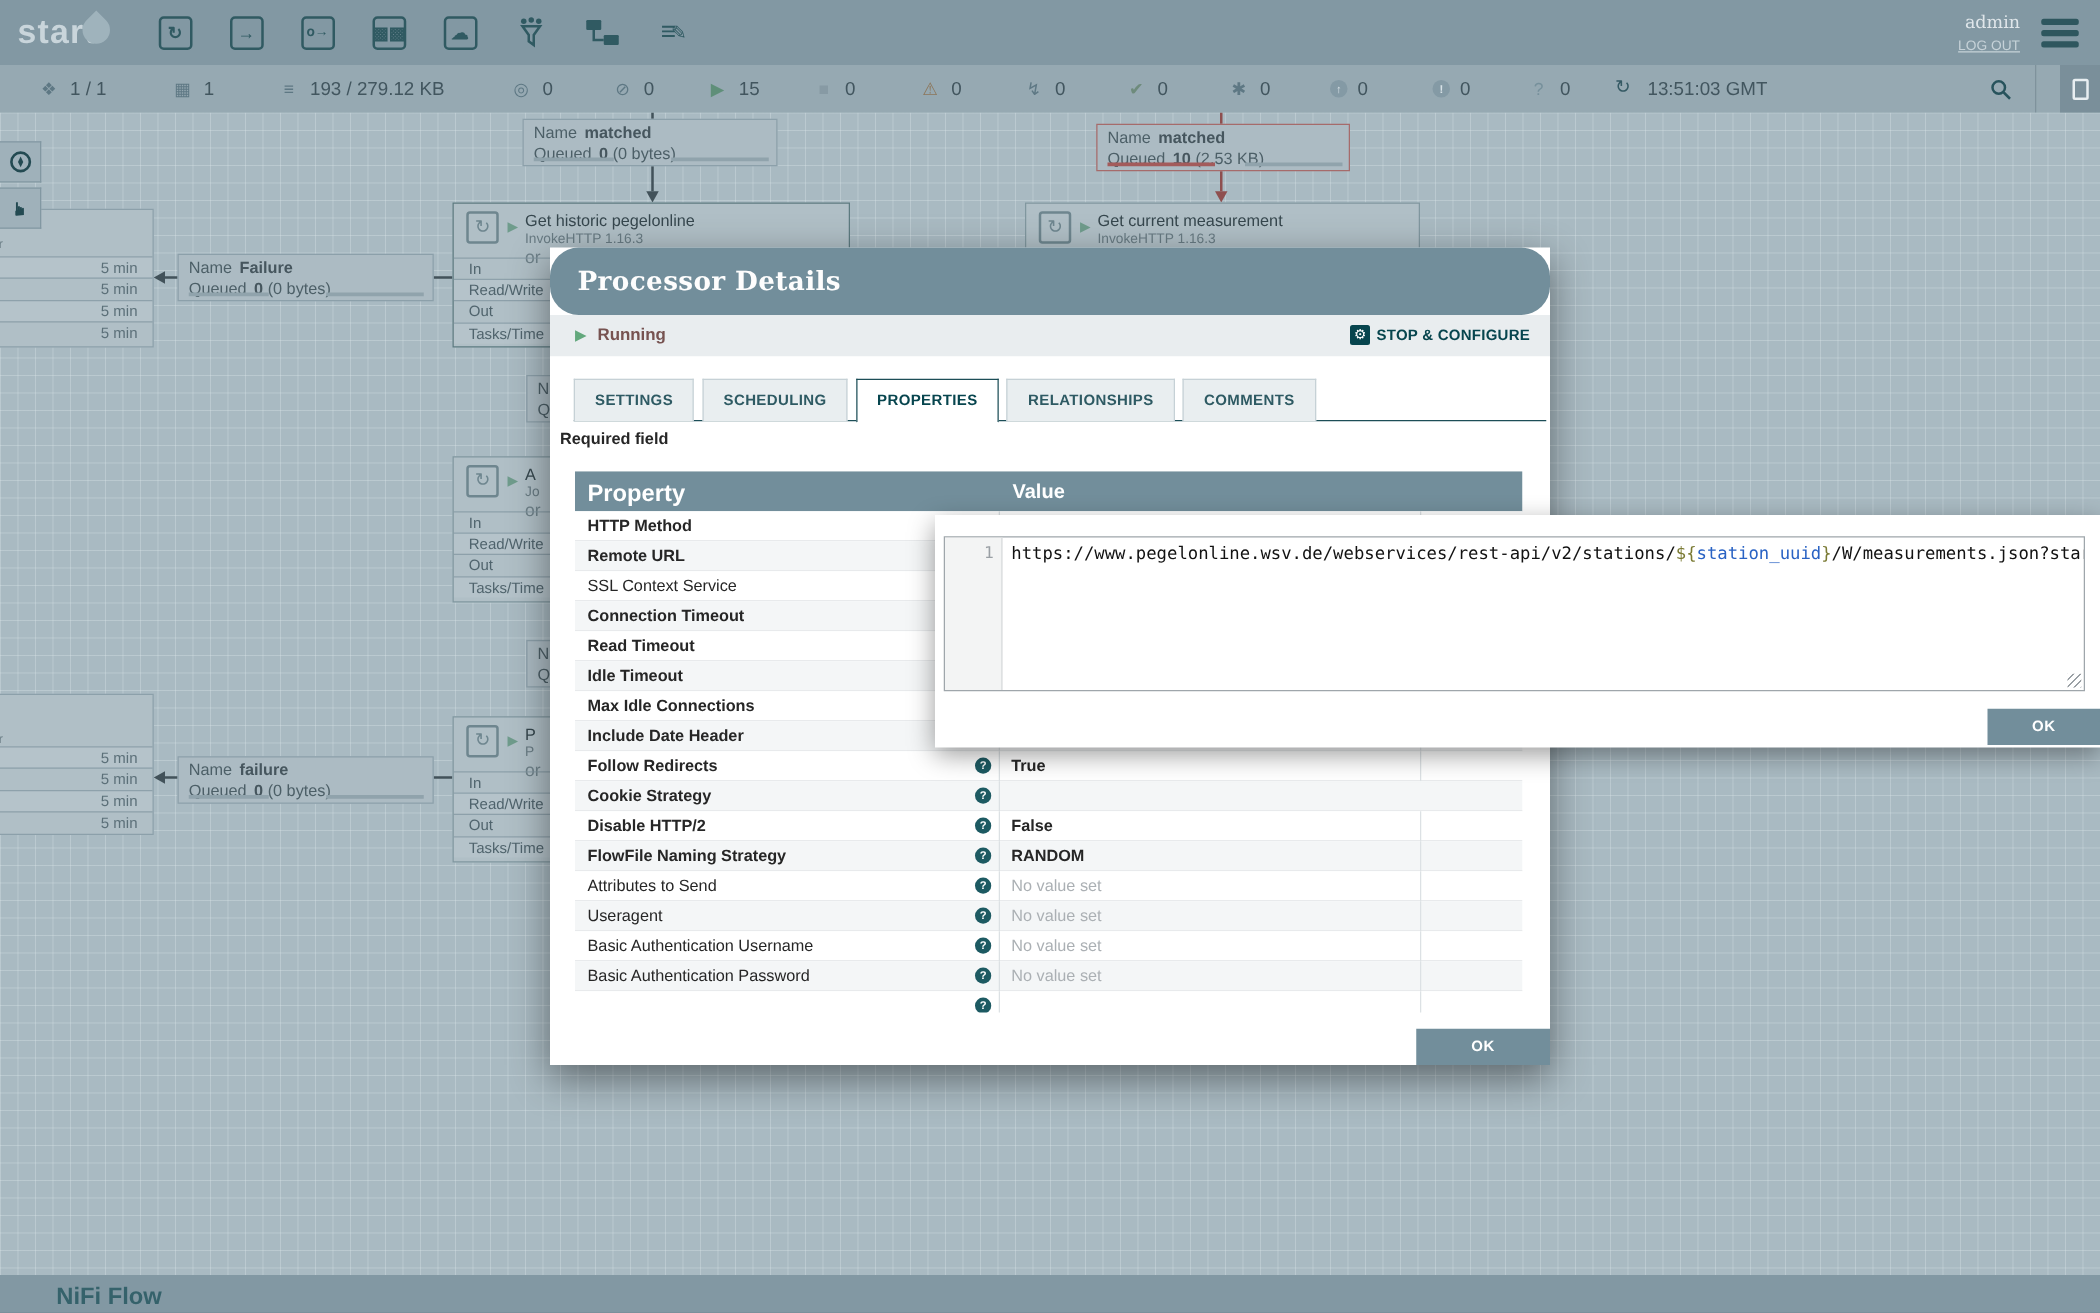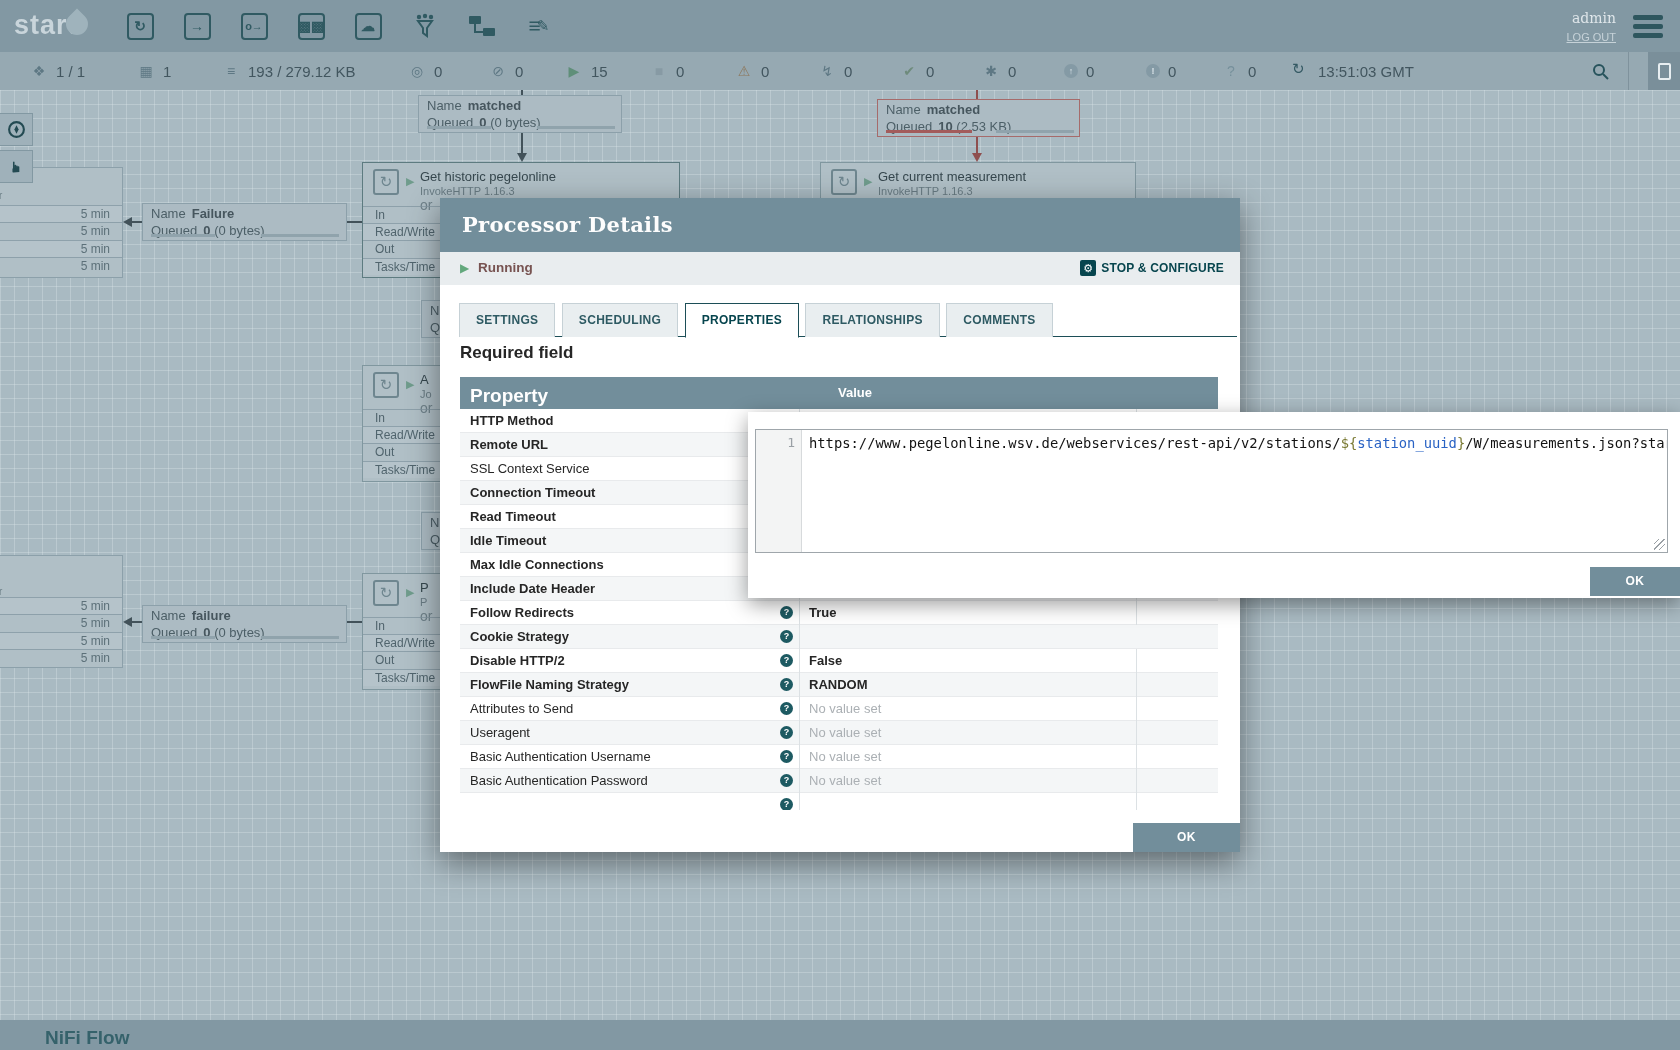--- a/index.html
+++ b/index.html
@@ -88,41 +88,41 @@
   .panel-toggle .doc { width:13px; height:17px; border:2px solid #e8eef1; border-radius:2px; }
   .search-btn { position:absolute; left:1592px; top:11px; }
 
   
   .bottombar { position:absolute; left:0; top:1020px; width:1680px; height:30px; background:#8298a3; z-index:5; }
   .breadcrumb { position:absolute; left:45px; top:7px; font-size:19px; font-weight:bold; color:#35626b; }
 
   
   .dialog { position:absolute; left:440px; top:198px; width:800px; height:654px; background:#fff;
      box-shadow:0 10px 30px rgba(0,0,0,.45); z-index:10; }
-  .d-title { position:absolute; left:0; top:0; width:100%; height:54px; background:#728e9b; }
+  .d-title { position:absolute; left:0; top:0; width:100%; height:54px; background:#728e9b;border-radius:23px; }
   .d-title h1 { font-family:"DejaVu Serif", serif; font-size:21px; font-weight:bold; color:#fdfdfd;
      padding:14px 0 0 22px; letter-spacing:.3px; }
   .d-status { position:absolute; left:0; top:54px; width:100%; height:33px; background:#e9edef; }
   .d-run-play { position:absolute; left:20px; top:9px; color:#62a87c; font-size:12px; }
   .d-run-txt { position:absolute; left:38px; top:8px; font-size:13.5px; font-weight:bold; color:#775351; }
   .d-stopcfg { position:absolute; right:16px; top:8px; display:flex; align-items:center; gap:5px; cursor:pointer; }
   .d-stopcfg .gear { width:16px; height:16px; background:#07454e; border-radius:2px; color:#fff;
      font-size:11px; text-align:center; line-height:16px; }
   .d-stopcfg span.lbl { font-size:12px; font-weight:bold; color:#07454e; letter-spacing:.2px; }
   .d-tabs { position:absolute; left:19px; top:105px; right:3px; height:34px; border-bottom:1px solid #1c4e57; }
   .d-tab { display:inline-block; height:34px; line-height:33px; padding:0 16px; margin-right:2px;
      background:#e9eef0; border:1px solid #c6d1d6; border-bottom:none; font-size:12px; font-weight:bold;
      color:#2e5a63; letter-spacing:.3px; vertical-align:bottom; }
   .d-tab.active { background:#fff; border:1px solid #1c4e57; border-bottom:1px solid #fff;
      margin-bottom:-1px; height:35px; color:#07454e; }
-  .d-required { position:absolute; left:20px; top:145px; font-size:17px; font-weight:bold; color:#262626; }
+  .d-required { position:absolute; left:8px; top:145px; font-size:13px; font-weight:bold; color:#262626; }
   .d-table { position:absolute; left:20px; top:179px; width:758px; height:433px; overflow:hidden; }
   .t-head { position:absolute; left:0; top:0; width:758px; height:32px; background:#728e9b; }
   .t-head .c1 { position:absolute; left:10px; top:8px; font-size:19px; font-weight:bold; color:#fff; }
-  .t-head .c2 { position:absolute; left:350px; top:8px; font-size:13px; font-weight:bold; color:#fff;margin-left:28px; }
+  .t-head .c2 { position:absolute; left:350px; top:8px; font-size:16px; font-weight:bold; color:#fff; }
   .t-rows { position:absolute; left:0; top:32px; width:758px; }
   .t-row { position:relative; height:24px; border-bottom:1px solid #e8eaec; background:#fff; }
   .t-row:nth-child(even){ background:#f4f6f7; }
   .cell-name { position:absolute; left:0; top:0; width:340px; height:24px; line-height:24px;
      padding-left:10px; font-size:13px; color:#262626; border-right:1px solid #dce1e4;
      white-space:nowrap; overflow:hidden; }
   .cell-name.req { font-weight:bold; }
   .help-ic { position:absolute; right:6px; top:5px; width:13px; height:13px; border-radius:50%;
      background:#1d5a62; color:#fff; font-size:9px; font-weight:bold; text-align:center;
      line-height:13px; cursor:pointer; }

